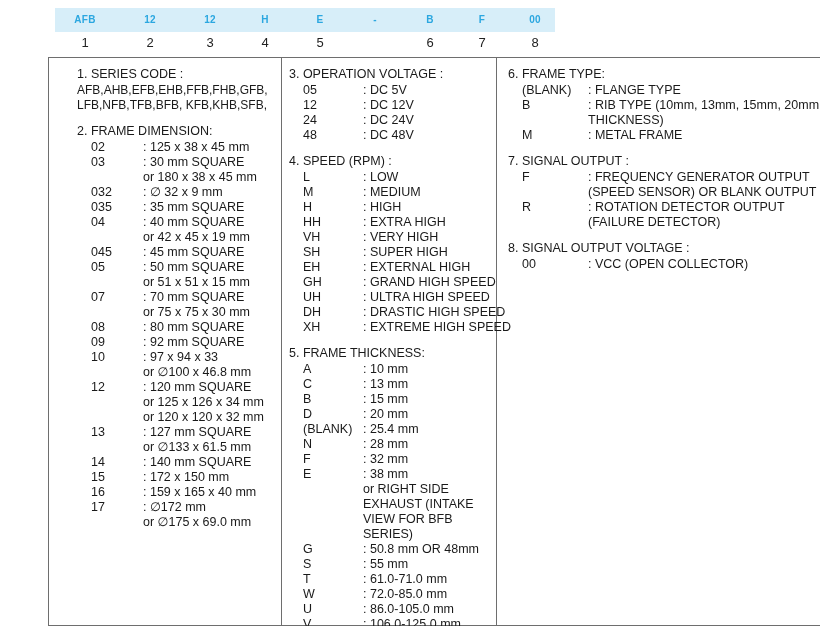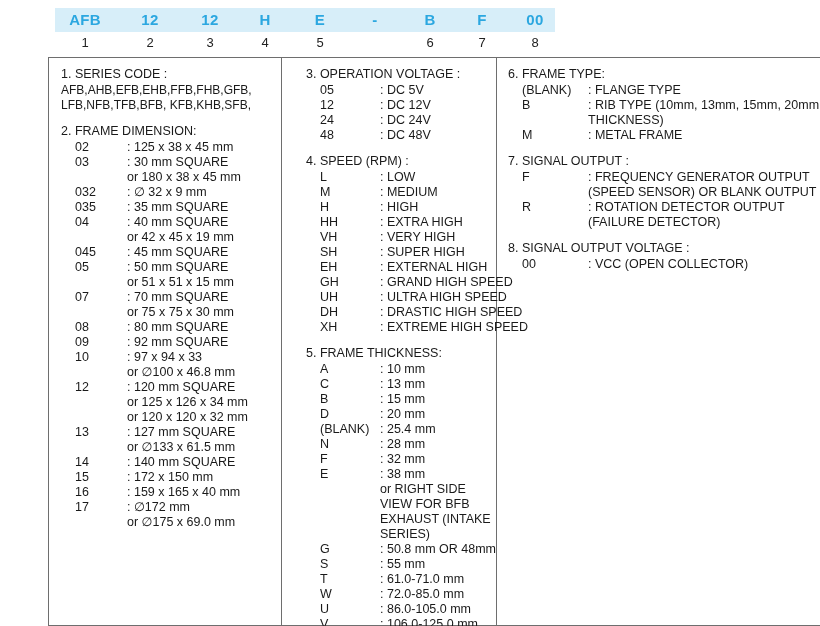--- a/index.html
+++ b/index.html
@@ -31,21 +31,21 @@
     width: 500px;
     height: 24px;
     background: #d7eef9;
   }
   .code-cell {
     position: absolute;
     top: 8px;
     height: 24px;
     line-height: 24px;
     text-align: center;
-    font-size: 15px;
+    font-size: 10px;
     font-weight: bold;
     color: #2ba7e0;
     letter-spacing: 0.3px;
   }
   .idx-cell {
     position: absolute;
     top: 34px;
     height: 18px;
     line-height: 18px;
     text-align: center;
@@ -74,22 +74,22 @@
   }
   #divider-1 { left: 232px; }
   #divider-2 { left: 447px; }
 
   .column {
     position: absolute;
     top: 0;
     height: 569px;
     box-sizing: border-box;
   }
-  #col-1 { left: 0;     width: 232px; padding: 9px 0 0 12px; }
-  #col-2 { left: 232px; width: 215px; padding: 9px 0 0 25px; }
+  #col-1 { left: 16px;     width: 232px; padding: 9px 0 0 12px; }
+  #col-2 { left: 232px; width: 215px; padding: 9px 0 0 8px; }
   #col-3 { left: 447px; width: 325px; padding: 9px 0 12px 12px; }
 
   
   .section { margin-bottom: 11px; }
   .section-title {
     font-size: 12.5px;
     line-height: 15px;
     margin-bottom: 1px;
     white-space: nowrap;
   }
@@ -363,24 +363,24 @@
             <span class="desc">: 32 mm</span>
           </div>
           <div class="entry">
             <span class="code">E</span>
             <span class="desc">: 38 mm</span>
           </div>
           <div class="entry">
             <span class="cont">or RIGHT SIDE</span>
           </div>
           <div class="entry">
+            <span class="cont">EXHAUST (INTAKE</span>
+          </div>
+          <div class="entry">
             <span class="cont">VIEW FOR BFB</span>
-          </div>
-          <div class="entry">
-            <span class="cont">EXHAUST (INTAKE</span>
           </div>
           <div class="entry">
             <span class="cont">SERIES)</span>
           </div>
           <div class="entry">
             <span class="code">G</span>
             <span class="desc">: 50.8 mm OR 48mm</span>
           </div>
           <div class="entry">
             <span class="code">S</span>

